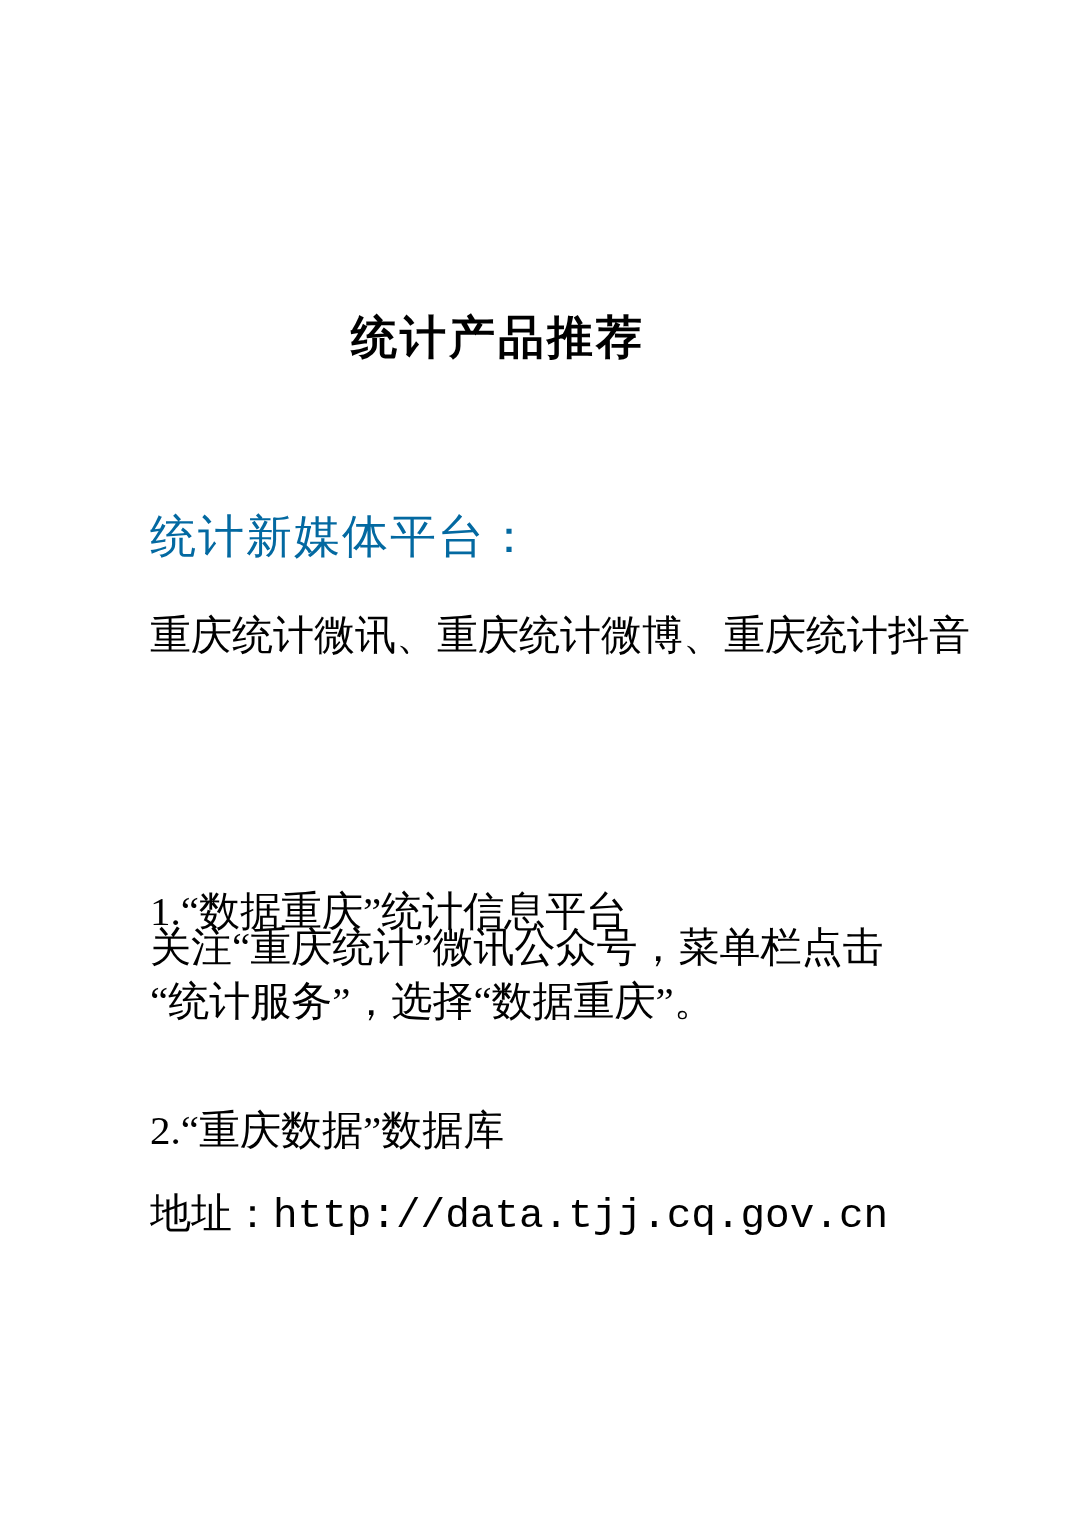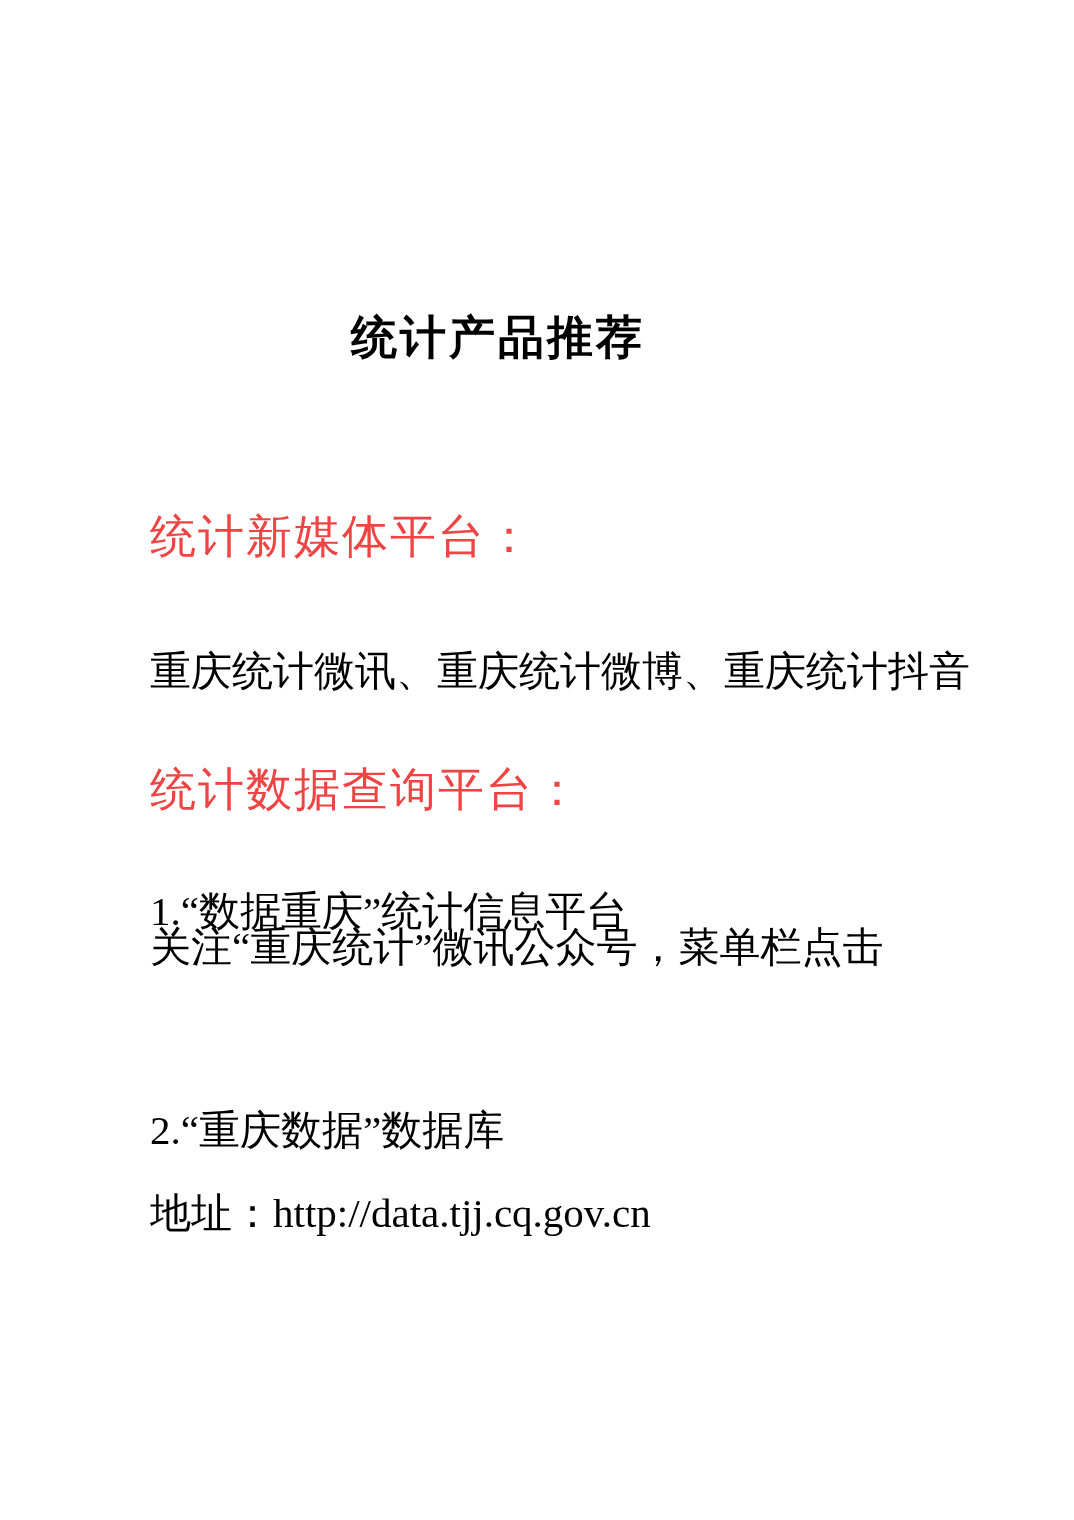--- a/index.html
+++ b/index.html
@@ -30,67 +30,67 @@
     letter-spacing: 3px;
     color: #000000;
   }
   
   .section-heading {
     position: absolute;
     left: 137px;
     font-size: 46px;
     line-height: 1.1;
     letter-spacing: 2px;
-    color: #ef4444;
+    color: #0369a1;
   }
   .heading-new-media { top: 512px; }
   .heading-query     { top: 765px; }
   
   .body-line {
     position: absolute;
     left: 137px;
     font-size: 41px;
     line-height: 1.15;
     color: #000000;
     white-space: nowrap;
   }
-  .platforms-line { top: 648px; letter-spacing: 0px; text-align: right; }
+  .platforms-line { top: 612px; letter-spacing: 0px; text-align: right; }
   .item1-title    { top: 888px; }
   .item1-desc {
     position: absolute;
     left: 137px;
     top: 920px;
     font-size: 41px;
     line-height: 54px;
     color: #000000;
     white-space: nowrap;
   }
   .item2-title    { top: 1107px; }
   .address-line   { top: 1190px; }
   .address-url {
-    font-family: Liberation Serif, serif;
+    font-family: Liberation Mono, monospace;
   }
 </style>
 </head>
 <body>
 
 <div class="page">
 
   <div class="doc-title">统计产品推荐</div>
 
   <div class="section-heading heading-new-media">统计新媒体平台：</div>
 
   <div class="body-line platforms-line">重庆统计微讯、重庆统计微博、重庆统计抖音</div>
 
-  <div class="section-heading heading-query">统计数据查询平台：</div>
 
   <div class="body-line item1-title">1.“数据重庆”统计信息平台</div>
 
   <div class="item1-desc">
     <div>关注“重庆统计”微讯公众号，菜单栏点击</div>
+    <div>“统计服务”，选择“数据重庆”。</div>
   </div>
 
   <div class="body-line item2-title">2.“重庆数据”数据库</div>
 
   <div class="body-line address-line">
     <span>地址：</span><span class="address-url">http://data.tjj.cq.gov.cn</span>
   </div>
 
 </div>
 

